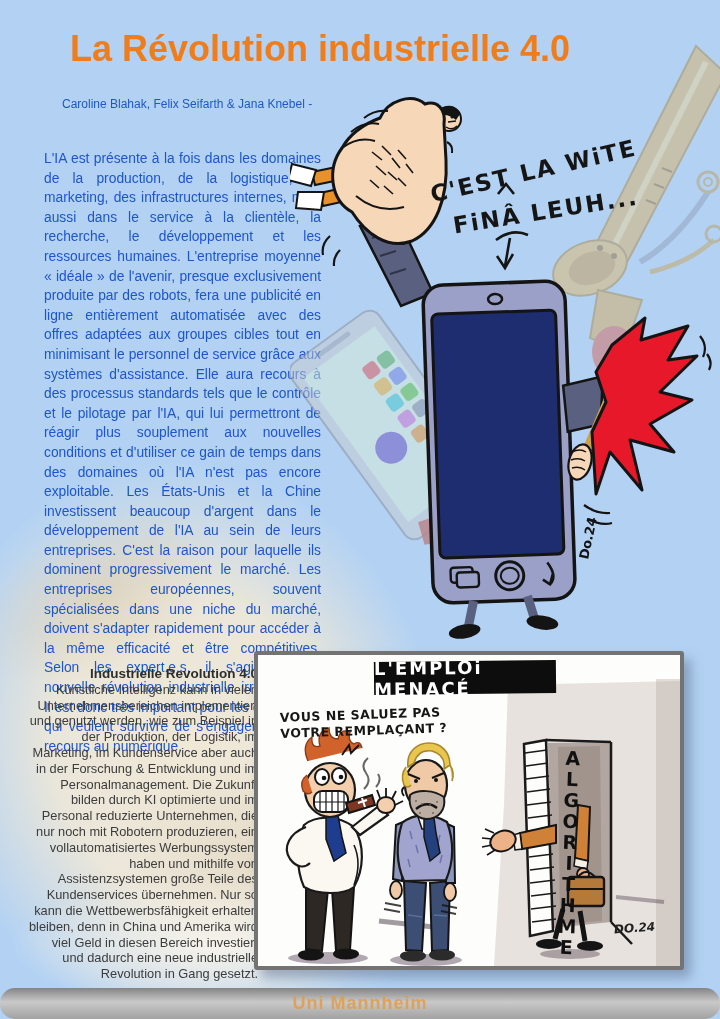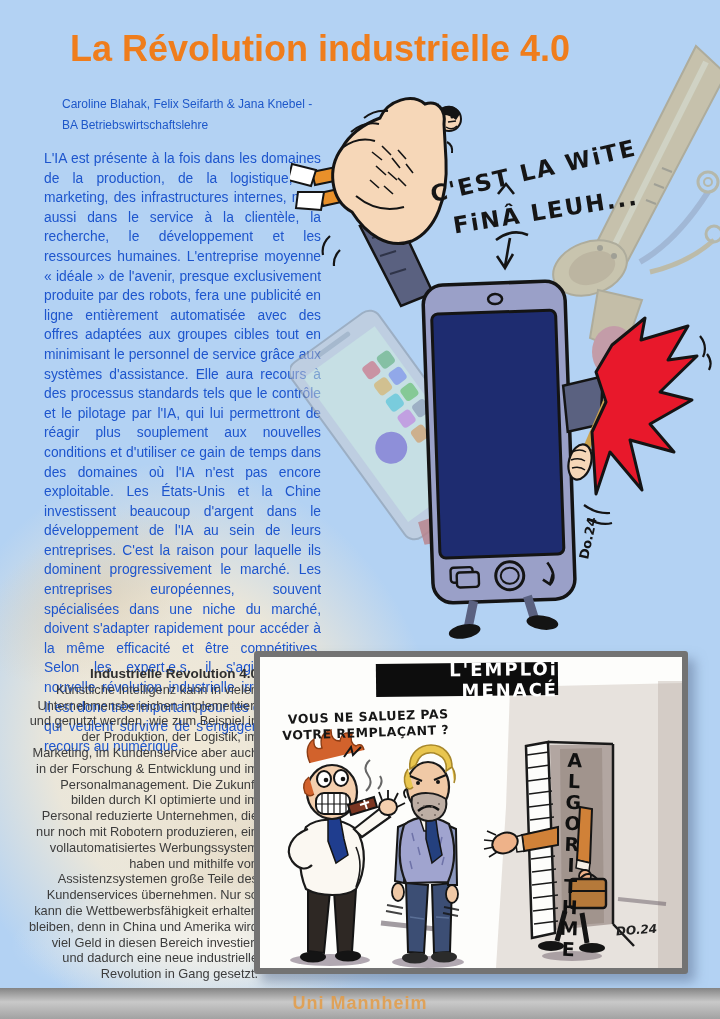--- a/index.html
+++ b/index.html
@@ -29,56 +29,55 @@
 
   
   .top-art{position:absolute;left:290px;top:0;width:430px;height:660px;}
   .caption{position:absolute;color:#151515;font-family:"DejaVu Sans",sans-serif;
            font-weight:700;font-size:23px;letter-spacing:2px;white-space:nowrap;}
   .cap1{left:428px;top:158px;transform:rotate(-13deg);}
   .cap2{left:452px;top:198px;transform:rotate(-9deg);}
 
   
   .card{position:absolute;left:254px;top:651px;width:422px;height:311px;
-        background:#fdfdfb;border:6px solid #737373;border-radius:3px;
-        box-shadow:7px 8px 12px rgba(96,116,150,.55);text-align:right;}
+        background:#fdfdfb;border:4px solid #737373;border-radius:3px;
+        box-shadow:7px 8px 12px rgba(96,116,150,.55);}
   .card svg{position:absolute;left:0;top:0;}
   .banner{position:absolute;left:116px;top:6px;width:182px;height:33px;
           background:#0d0d0d;color:#ffffff;display:flex;align-items:center;justify-content:center;
           font-family:"DejaVu Sans",sans-serif;font-weight:700;font-size:18px;letter-spacing:2px;
           transform:rotate(-.6deg);}
   .speech{position:absolute;left:22px;top:52px;transform:rotate(-2deg);
           font-family:"DejaVu Sans",sans-serif;font-weight:700;font-size:12.5px;
           line-height:16px;letter-spacing:.5px;color:#171717;white-space:nowrap;}
   .doorword{position:absolute;left:302px;top:92px;height:182px;
             writing-mode:vertical-rl;text-orientation:upright;
             font-family:"DejaVu Sans",sans-serif;font-weight:700;font-size:19px;line-height:1;
             letter-spacing:-1px;color:#101010;transform:rotate(2deg);}
   .sig-bottom{position:absolute;left:356px;top:266px;font-family:"DejaVu Sans",sans-serif;
               font-weight:700;font-style:italic;font-size:12px;color:#222;transform:rotate(-4deg);}
 
   .footer{position:absolute;left:0;bottom:0;width:720px;height:31px;
           background:linear-gradient(180deg,#848484 0%,#c9c9c9 45%,#a2a2a2 100%);
-          display:flex;align-items:center;justify-content:center;}
+          display:flex;align-items:center;justify-content:center;border-radius:15px;}
   .footer span{font-size:18px;font-weight:700;color:#e69a3f;opacity:.8;letter-spacing:1px;}
 </style>
 </head>
 <body>
 
 <div class="page">
 
   <div class="photo-blob blob1"></div>
   <div class="photo-blob blob2"></div>
   <div class="photo-blob blob3"></div>
   <div class="photo-blob blob4"></div>
 
   <div class="title">La Révolution industrielle 4.0</div>
   <div class="authors">
     <div>Caroline Blahak, Felix Seifarth &amp; Jana Knebel -</div>
-    <div>BA Betriebswirtschaftslehre</div>
   </div>
 
   <div class="article-fr">L'IA est présente à la fois dans les domaines de la production, de la logistique, du marketing, des infrastructures internes, mais aussi dans le service à la clientèle, la recherche, le développement et les ressources humaines. L'entreprise moyenne « idéale » de l'avenir, presque exclusivement produite par des robots, fera une publicité en ligne entièrement automatisée avec des offres adaptées aux groupes cibles tout en minimisant le personnel de service grâce aux systèmes d'assistance. Elle aura recours à des processus standards tels que le contrôle et le pilotage par l'IA, qui lui permettront de réagir plus souplement aux nouvelles conditions et d'utiliser ce gain de temps dans des domaines où l'IA n'est pas encore exploitable. Les États-Unis et la Chine investissent beaucoup d'argent dans le développement de l'IA au sein de leurs entreprises. C'est la raison pour laquelle ils dominent progressivement le marché. Les entreprises européennes, souvent spécialisées dans une niche du marché, doivent s'adapter rapidement pour accéder à la même efficacité et être compétitives. Selon les expert.e.s, il s'agirait d'une nouvelle révolution industrielle irrémédiable. Il est donc très important pour les entreprises qui veulent survivre de s'engager et d'avoir recours au numérique.</div>
 
   <div class="article-de">
     <div class="de-head">Industrielle Revolution 4.0</div>
     <div>Künstliche Intelligenz kann in vielen Unternehmensbereichen implementiert und genutzt werden, wie zum Beispiel in der Produktion, der Logistik, im Marketing, im Kundenservice aber auch in der Forschung &amp; Entwicklung und im Personalmanagement. Die Zukunft bilden durch KI optimierte und im Personal reduzierte Unternehmen, die nur noch mit Robotern produzieren, ein vollautomatisiertes Werbungssystem haben und mithilfe von Assistenzsystemen große Teile des Kundenservices übernehmen. Nur so kann die Wettbewerbsfähigkeit erhalten bleiben, denn in China und Amerika wird viel Geld in diesen Bereich investiert und dadurch eine neue industrielle Revolution in Gang gesetzt.</div>
   </div>
 
   <svg class="top-art" viewBox="290 0 430 660">

